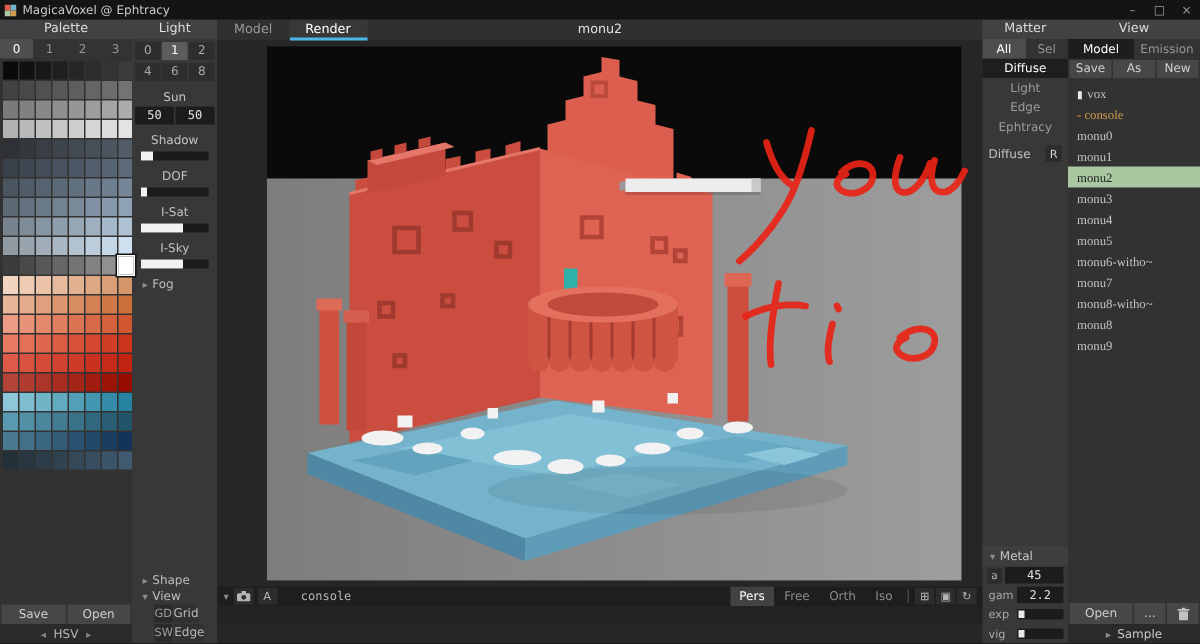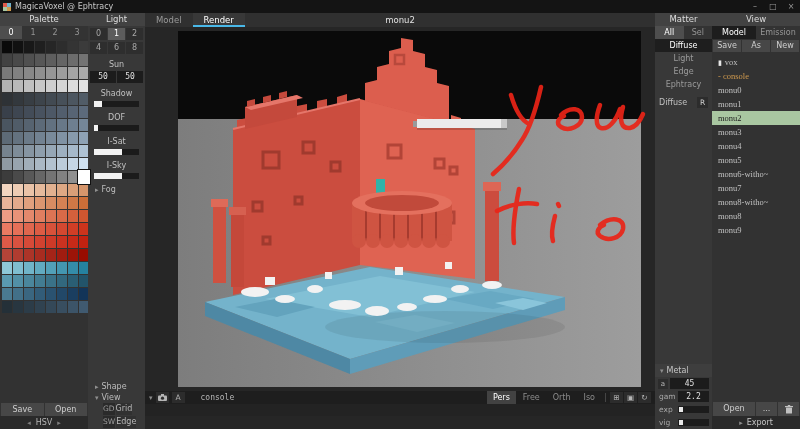--- a/index.html
+++ b/index.html
@@ -624,17 +624,17 @@
       <div class="mini-btn ff-more">...</div>
       <div class="ff-trash">
         <svg width="8" height="9" viewBox="0 0 8 9">
           <rect x="1" y="2.5" width="6" height="6" rx="0.5" fill="#c0c0c0"></rect>
           <rect x="0" y="1" width="8" height="1.2" fill="#c0c0c0"></rect>
           <rect x="2.8" y="0" width="2.4" height="1" fill="#c0c0c0"></rect>
         </svg>
       </div>
     </div>
     <div class="export-row">
-      <span class="tri">▸</span><span>Export</span>
+      <span class="tri">▸</span><span>Sample</span>
     </div>
   </div>
 
 </div>
 
 </body></html>

